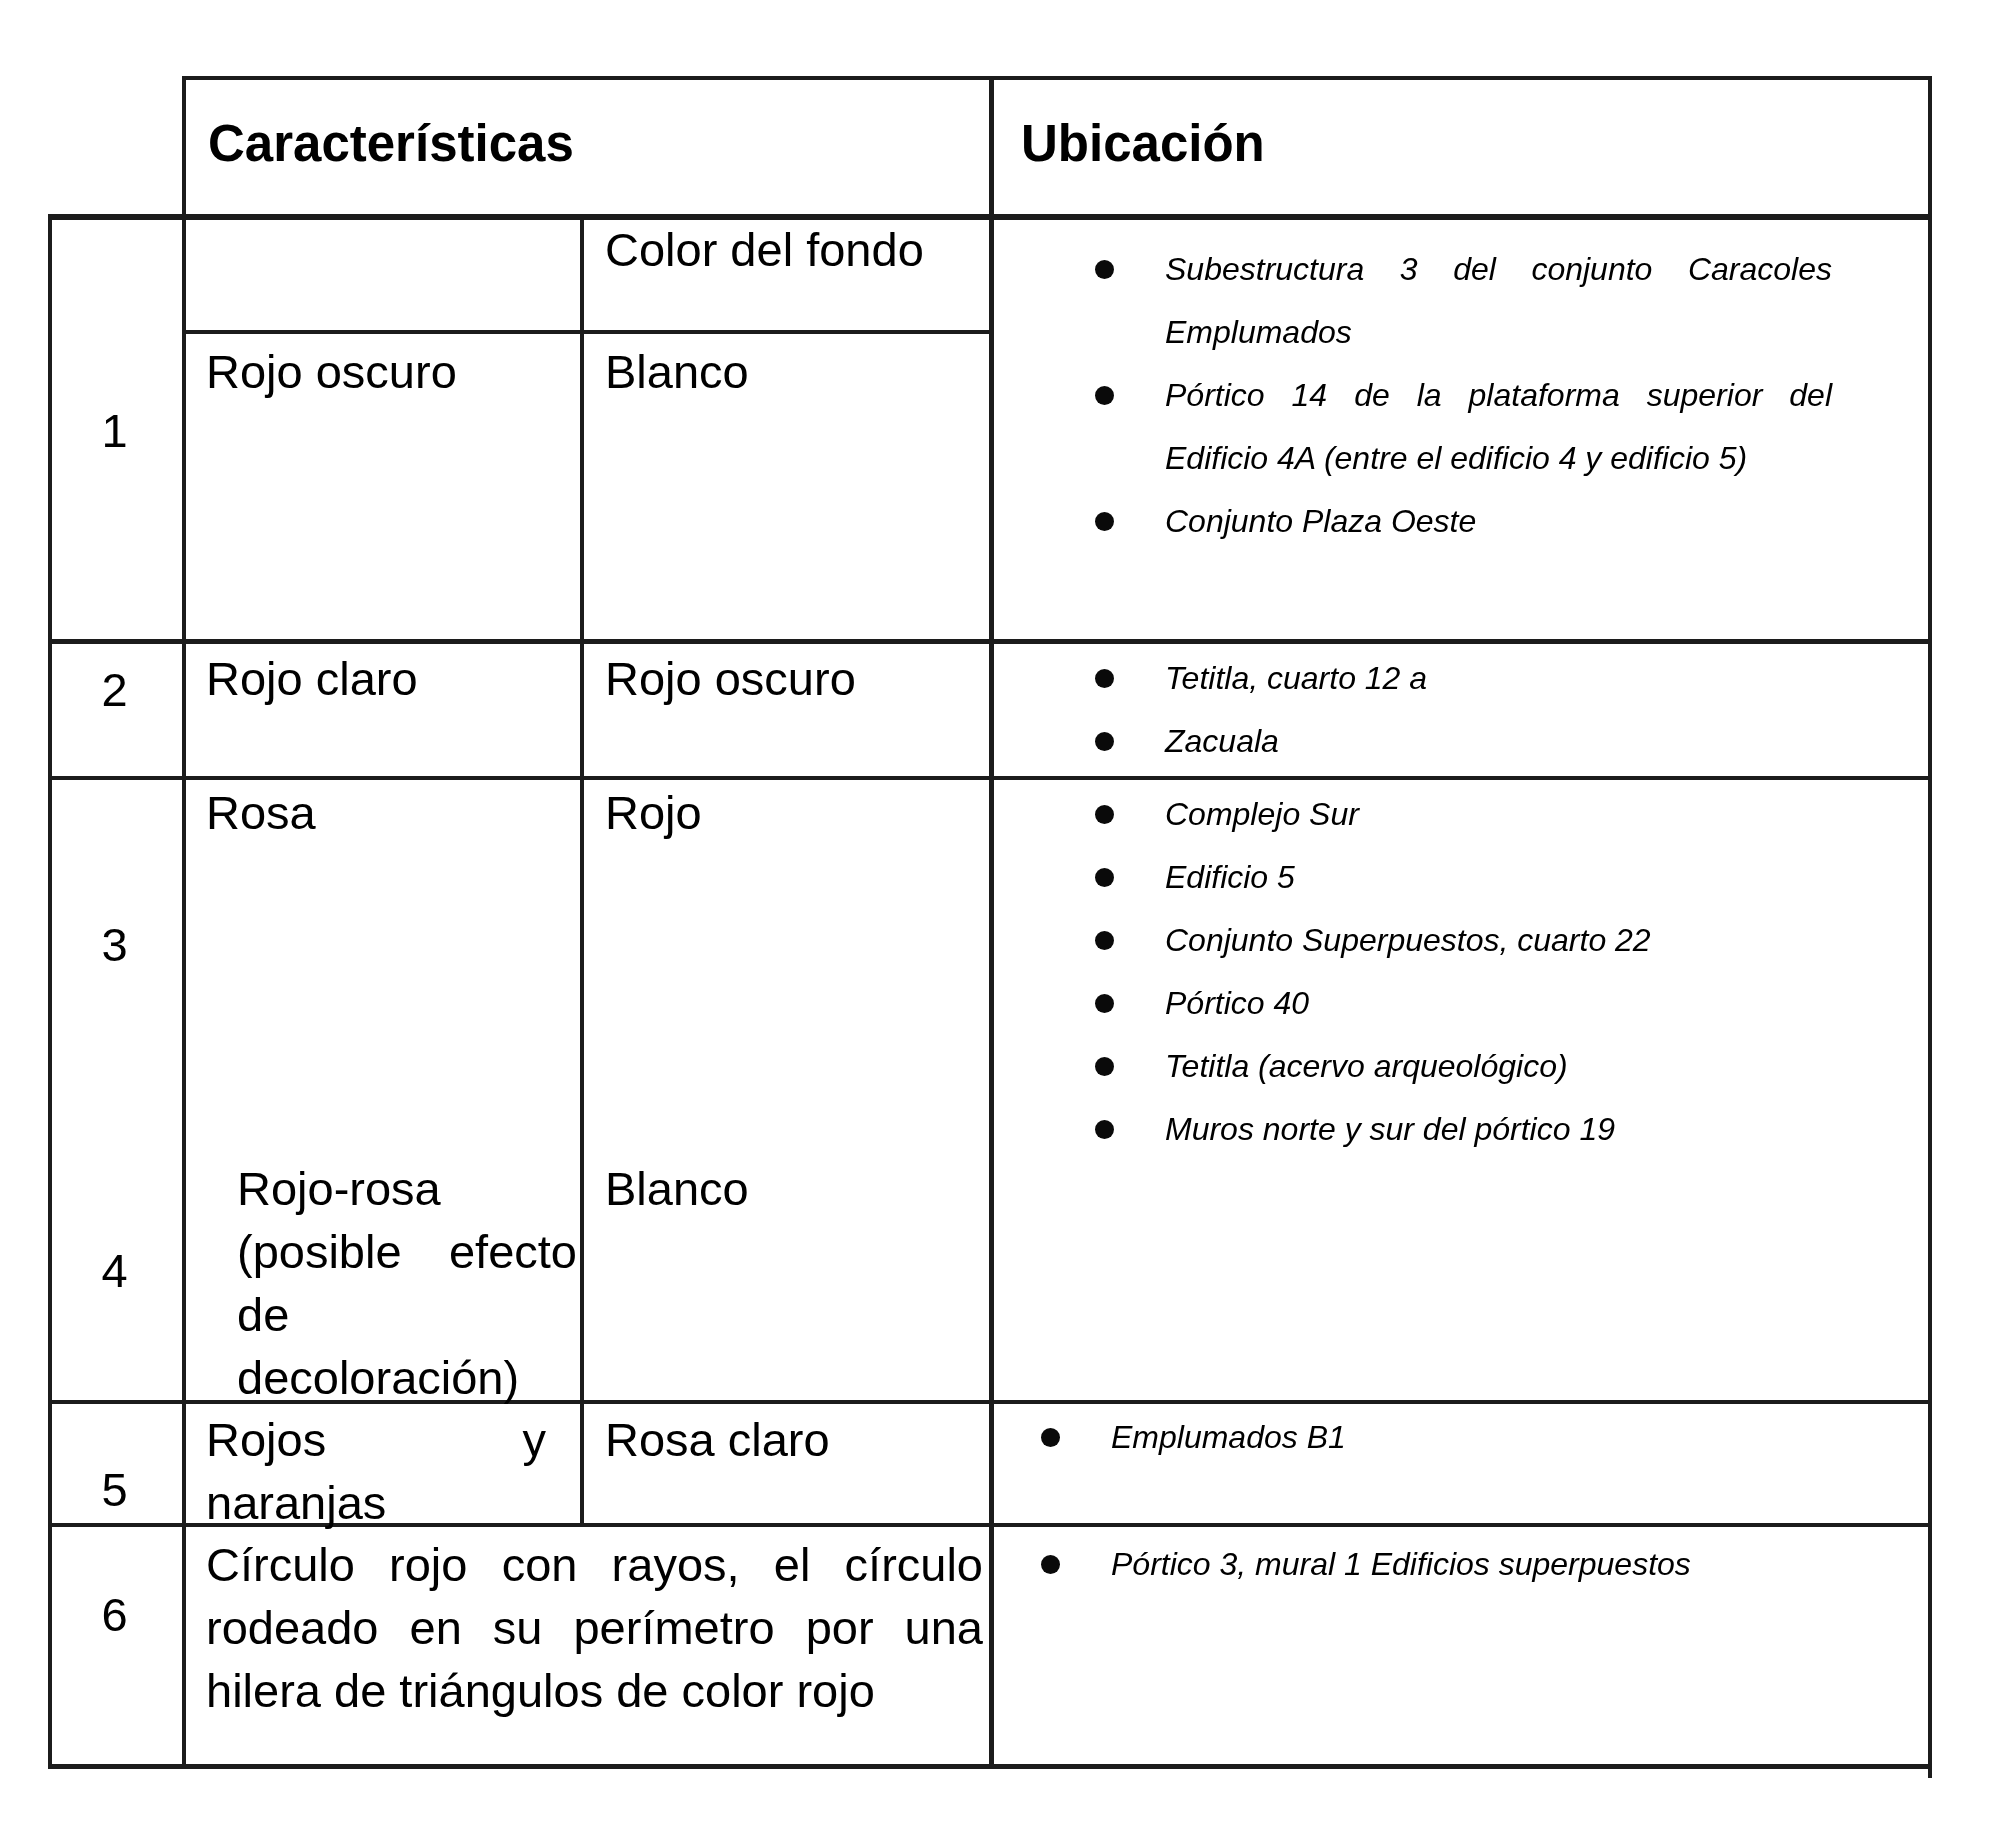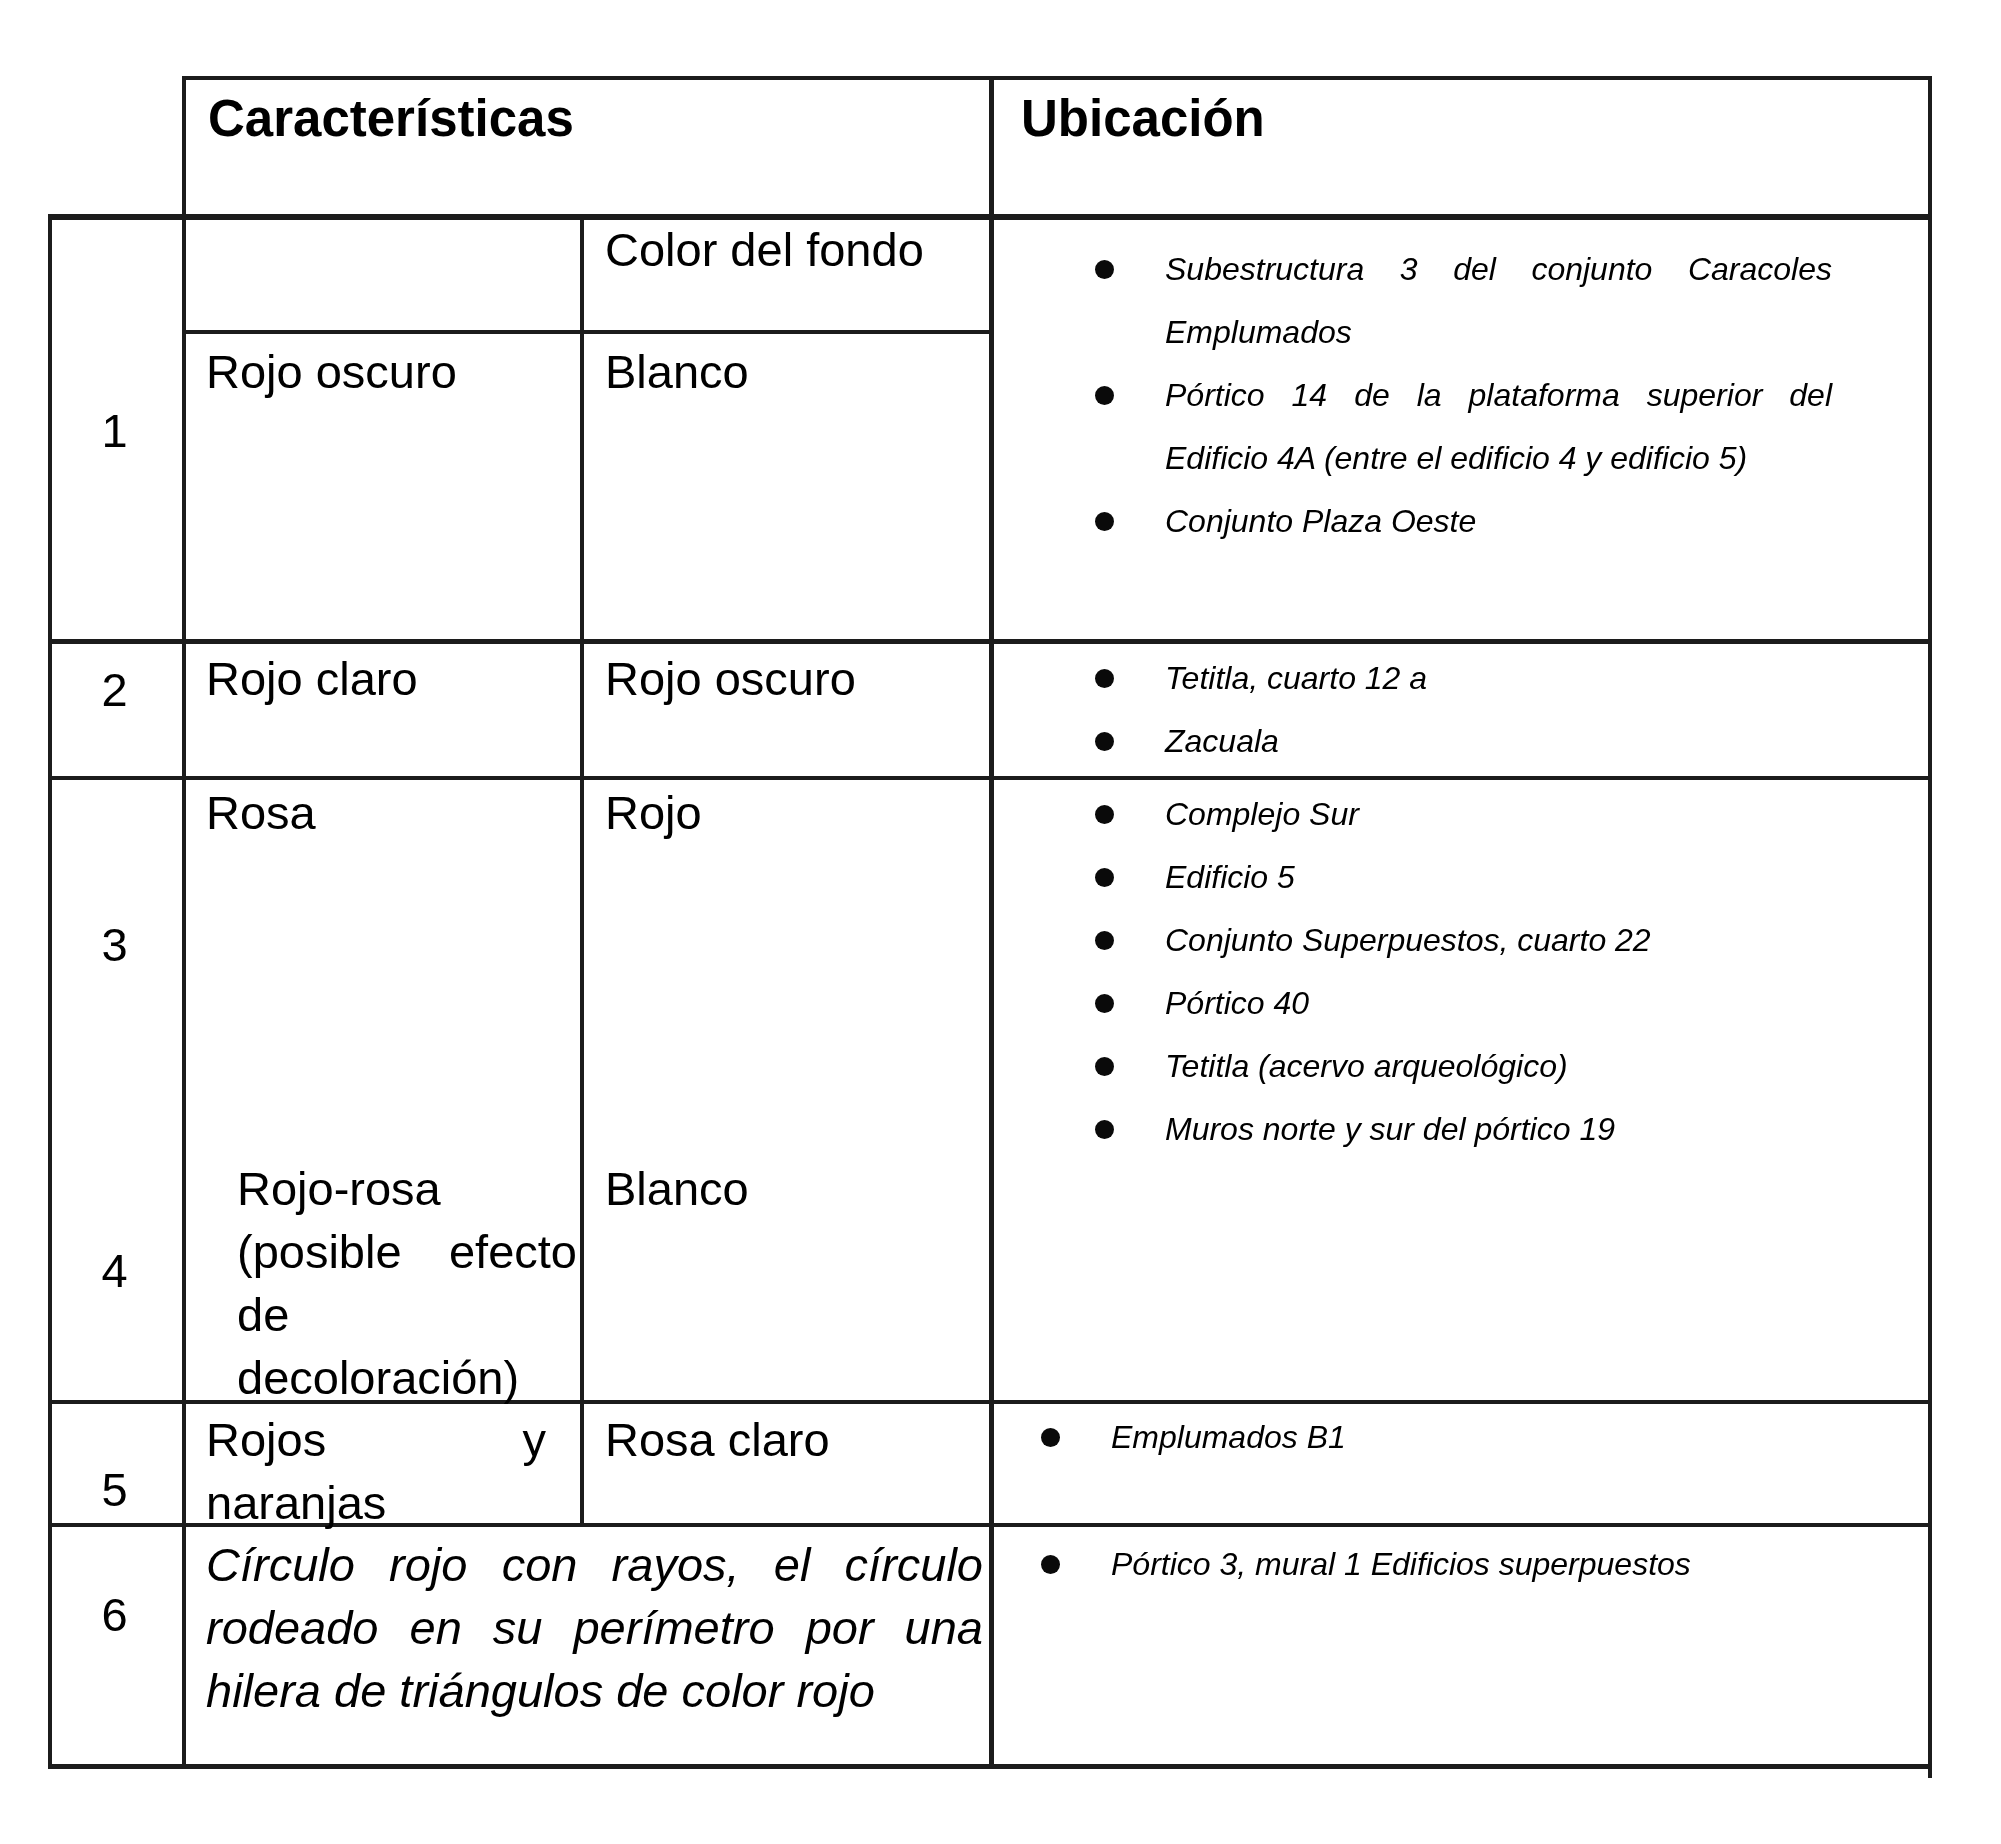--- a/index.html
+++ b/index.html
@@ -22,42 +22,42 @@
   .h-r5    {left:48px; top:1523px;width:1883px;height:3.6px;}
   .h-bot   {left:48px; top:1764px;width:1883px;height:4.5px;}
   .v-left  {left:48px; top:214px; width:3.6px;height:1555px;}
   .v-num   {left:182px;top:76px;  width:3.6px;height:1693px;}
   .v-mid   {left:580px;top:214px; width:3.6px;height:1313px;}
   .v-ubi   {left:989px;top:76px; width:4.5px;height:1693px;}
   .v-right {left:1928px;top:76px; width:3.6px;height:1702px;}
 
   
   .txt{position:absolute;font-size:47px;line-height:63px;color:#000;}
-  .bold{font-weight:bold;font-size:51px;line-height:57px;}
+  .bold{font-weight:bold;font-size:51px;line-height:57px;margin-top:25px;}
   .hdr-car{left:208px;top:90px;}
   .hdr-ubi{left:1021px;top:90px;}
 
   .sub1{left:206px;top:222px;width:340px;line-height:56px;}
   .sub2{left:605px;top:222px;width:340px;line-height:56px;}
 
   .num{left:48px;width:133px;text-align:center;}
   .num1{top:399px;} .num2{top:658px;} .num3{top:913px;}
   .num4{top:1239px;} .num5{top:1458px;} .num6{top:1583px;}
 
   .r1c1{left:206px;top:340px;width:340px;}
   .r1c2{left:605px;top:340px;width:340px;}
   .r2c1{left:206px;top:647px;width:340px;}
   .r2c2{left:605px;top:647px;width:340px;}
   .r3c1{left:206px;top:781px;width:340px;}
   .r3c2{left:605px;top:781px;width:340px;}
   .r4c1{left:206px;top:1157px;width:340px;text-align:justify;margin-left:31px;}
   .r4c2{left:605px;top:1157px;width:340px;}
   .r5c1{left:206px;top:1408px;width:340px;text-align:justify;}
   .r5c2{left:605px;top:1408px;width:340px;}
-  .r6c1{left:206px;top:1533px;width:777px;text-align:justify;font-style:italic;}
+  .r6c1{left:206px;top:1533px;width:777px;text-align:justify;}
 
   
   .list{position:absolute;font-size:32px;line-height:63px;font-style:italic;}
   .list-r1 {left:1093px;top:238px; width:739px;}
   .list-r2 {left:1093px;top:647px; width:739px;}
   .list-r34{left:1093px;top:783px; width:739px;}
   .list-r5 {left:1039px;top:1406px;width:795px;}
   .list-r6 {left:1039px;top:1533px;width:795px;}
   .bullet{position:relative;padding-left:72px;text-align:justify;}
   .dot{position:absolute;left:1.8px;top:21.5px;width:19px;height:19px;border-radius:50%;background:#0a0a0a;}

